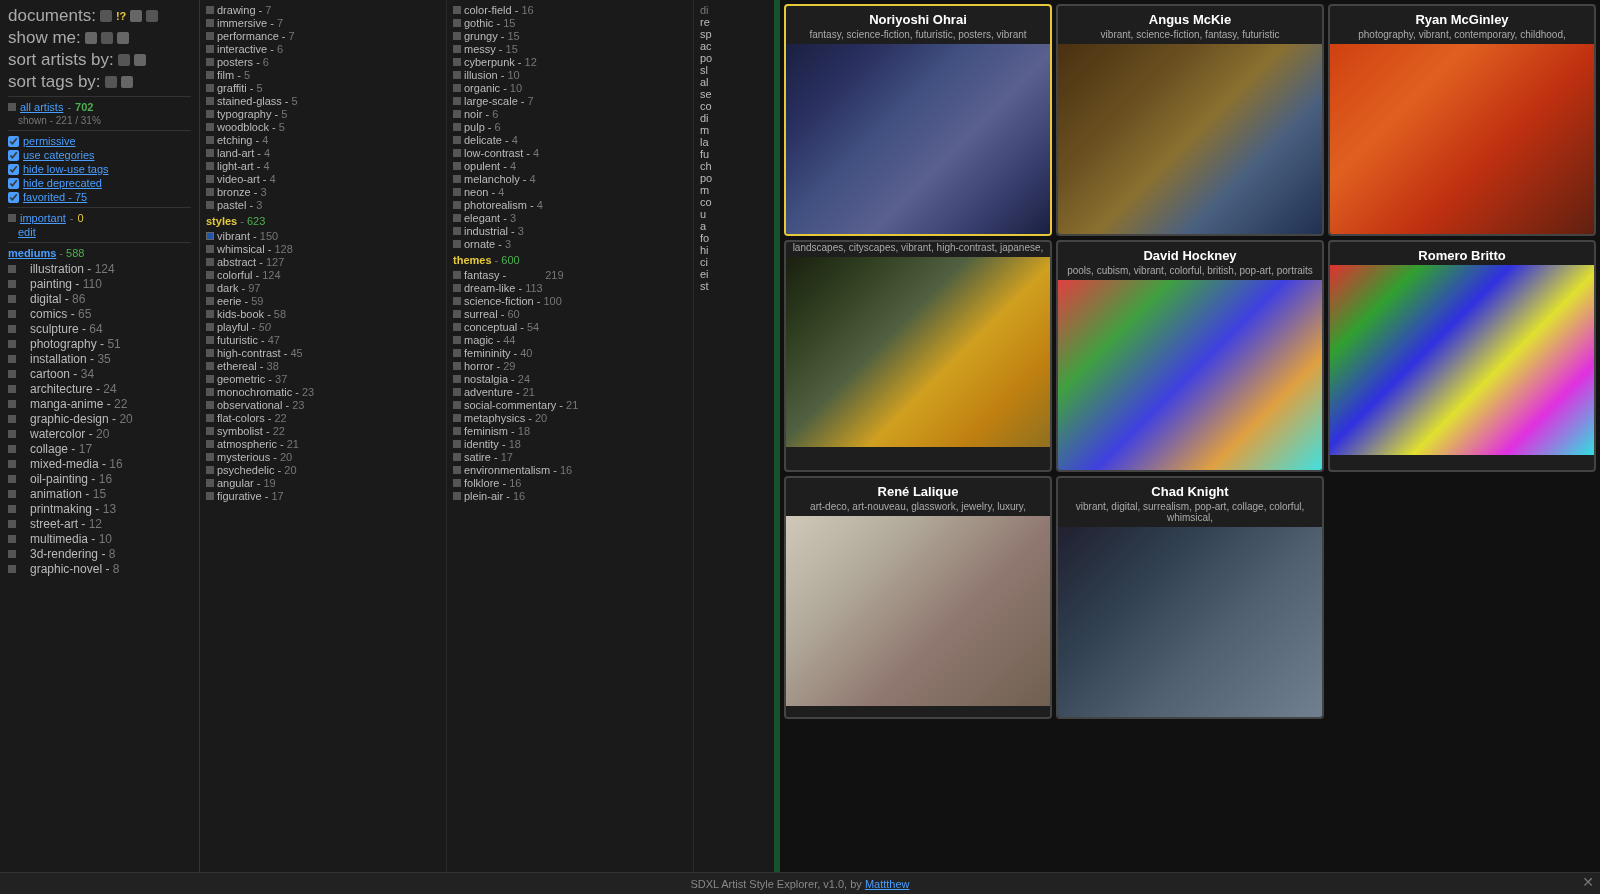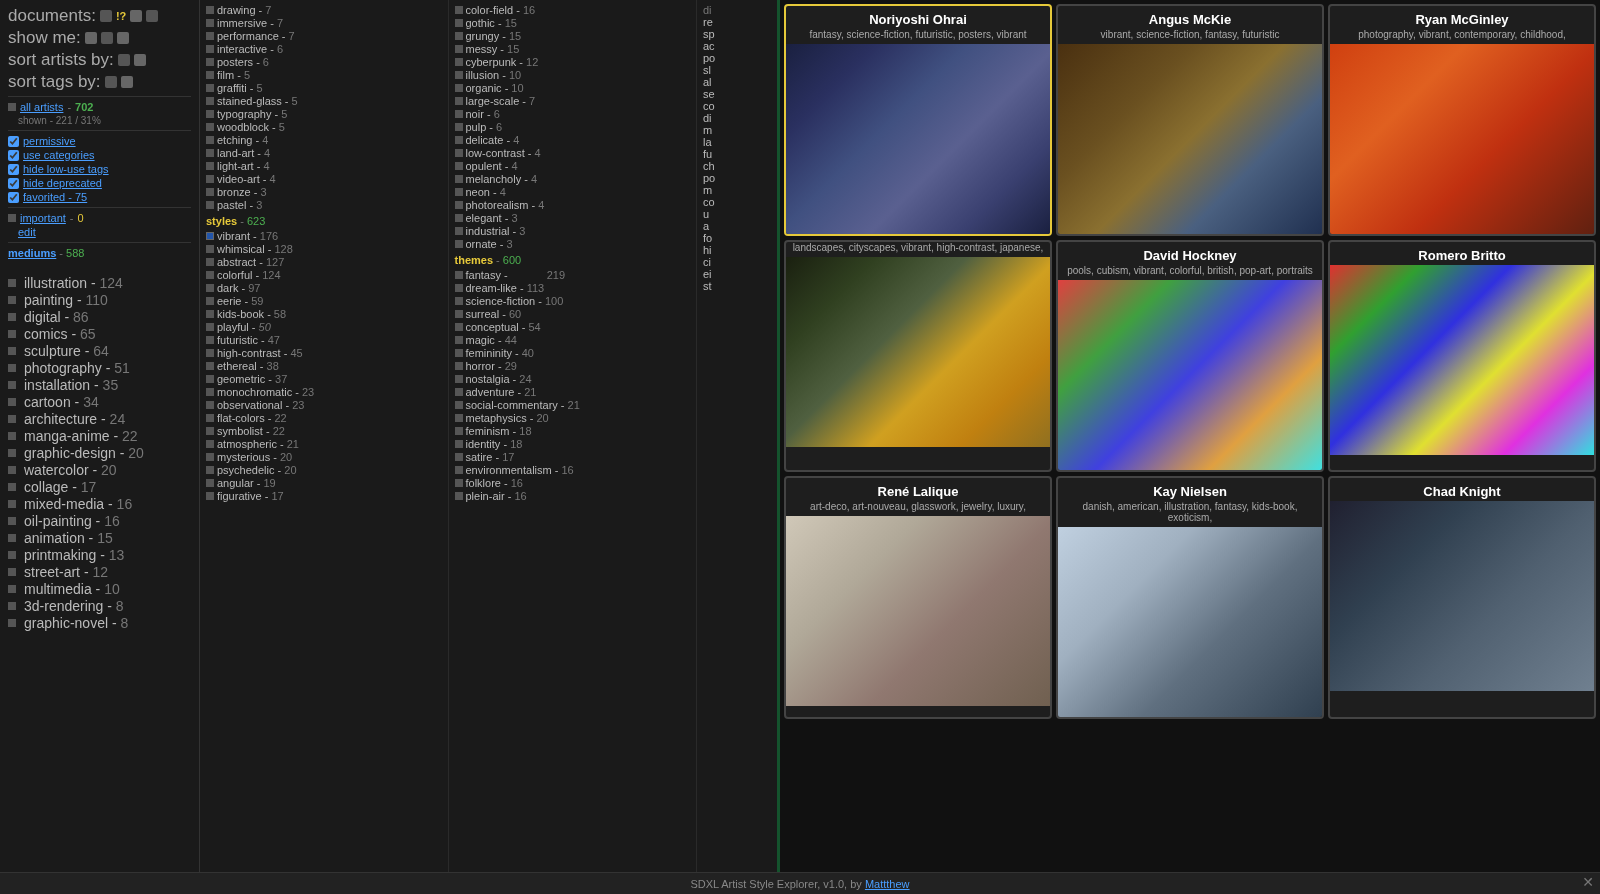--- a/index.html
+++ b/index.html
@@ -58,37 +58,37 @@
       width: 11px;
       height: 11px;
       accent-color: #4a9eff;
     }
     .link-label { color: #4a9eff; cursor: pointer; text-decoration: underline; font-size: 11px; }
     .section-divider { border-top: 1px solid #333; margin: 4px 0; }
     .bold-label { font-weight: bold; }
     .tag-list-item {
       display: flex;
       align-items: center;
-      gap: 8px;
+      gap: 14px;
       margin-bottom: 1px;
-      font-size: 14px;
+      font-size: 12px;
       color: #bbb;
     }
     .tag-list-item .sq {
       width: 8px; height: 8px;
       background: #555;
       display: inline-block;
     }
     
     .middle-panels {
       display: flex;
       width: 580px;
       min-width: 580px;
       background: #1a1a1a;
-      border-right: 3px solid #14532d;
+      border-right: 6px solid #14532d;
       overflow-y: auto;
     }
     .col-panel {
       flex: 1;
       padding: 4px 6px;
       border-right: 1px solid #2a2a2a;
       font-size: 11px;
     }
     .col-panel:last-child { border-right: none; }
     .col-section-title {
@@ -263,21 +263,21 @@
       <span class="link-label">important</span>
       <span style="color:#777;"> - </span>
       <span style="color:#e6c93a;">0</span>
     </div>
     <div style="margin-left:10px;margin-bottom:4px;">
       <span class="link-label">edit</span>
     </div>
 
     <div class="section-divider"></div>
 
-    <div style="margin-bottom:16px;">
+    <div style="margin-bottom:3px;">
       <span class="link-label bold-label">mediums</span>
       <span style="color:#777;"> - </span>
       <span style="color:#4caf50;">588</span>
     </div>
     <div id="mediums-list">
         <div class="tag-list-item">
           <span class="sq"></span>
           <span>illustration - <span style="color:#777;">124</span></span>
         </div>
         <div class="tag-list-item">
@@ -433,21 +433,21 @@
           </div>
         </div>
       <div style="margin-top:4px;margin-bottom:3px;">
         <span class="col-section-title">styles</span>
         <span style="color:#777;"> - </span>
         <span style="color:#4caf50;">623</span>
       </div>
       <div id="styles-list">
           <div class="col-item">
             <span class="chk"></span>
-            <span>vibrant - <span style="color:#777;">176</span></span>
+            <span>vibrant - <span style="color:#777;">150</span></span>
           </div>
           <div class="col-item">
             <span class="sq"></span>
             <span>whimsical - <span style="color:#777;">128</span></span>
           </div>
           <div class="col-item">
             <span class="sq"></span>
             <span>abstract - <span style="color:#777;">127</span></span>
           </div>
           <div class="col-item">
@@ -757,29 +757,23 @@
   </div>
         <div class="artist-card">
     <div class="artist-card-header">
       <div class="artist-name">René Lalique</div>
     </div>
     <div class="artist-tags">art-deco, art-nouveau, glasswork, jewelry, luxury,</div>
     <div class="artist-img-placeholder img-rene"></div>
   </div>
         <div class="artist-card">
     <div class="artist-card-header">
-      <div class="artist-name">Kay Nielsen</div>
-    </div>
-    <div class="artist-tags">danish, american, illustration, fantasy, kids-book, exoticism,</div>
-    <div class="artist-img-placeholder img-kay"></div>
-  </div>
-        <div class="artist-card">
-    <div class="artist-card-header">
       <div class="artist-name">Chad Knight</div>
     </div>
+    <div class="artist-tags">vibrant, digital, surrealism, pop-art, collage, colorful, whimsical,</div>
     <div class="artist-img-placeholder img-chad"></div>
   </div>
       </div>
   </div>
 </div>
 
 <div class="footer">
   <span>SDXL Artist Style Explorer, v1.0, by</span>
   &nbsp;
   <span class="link-label">Mattthew</span>

